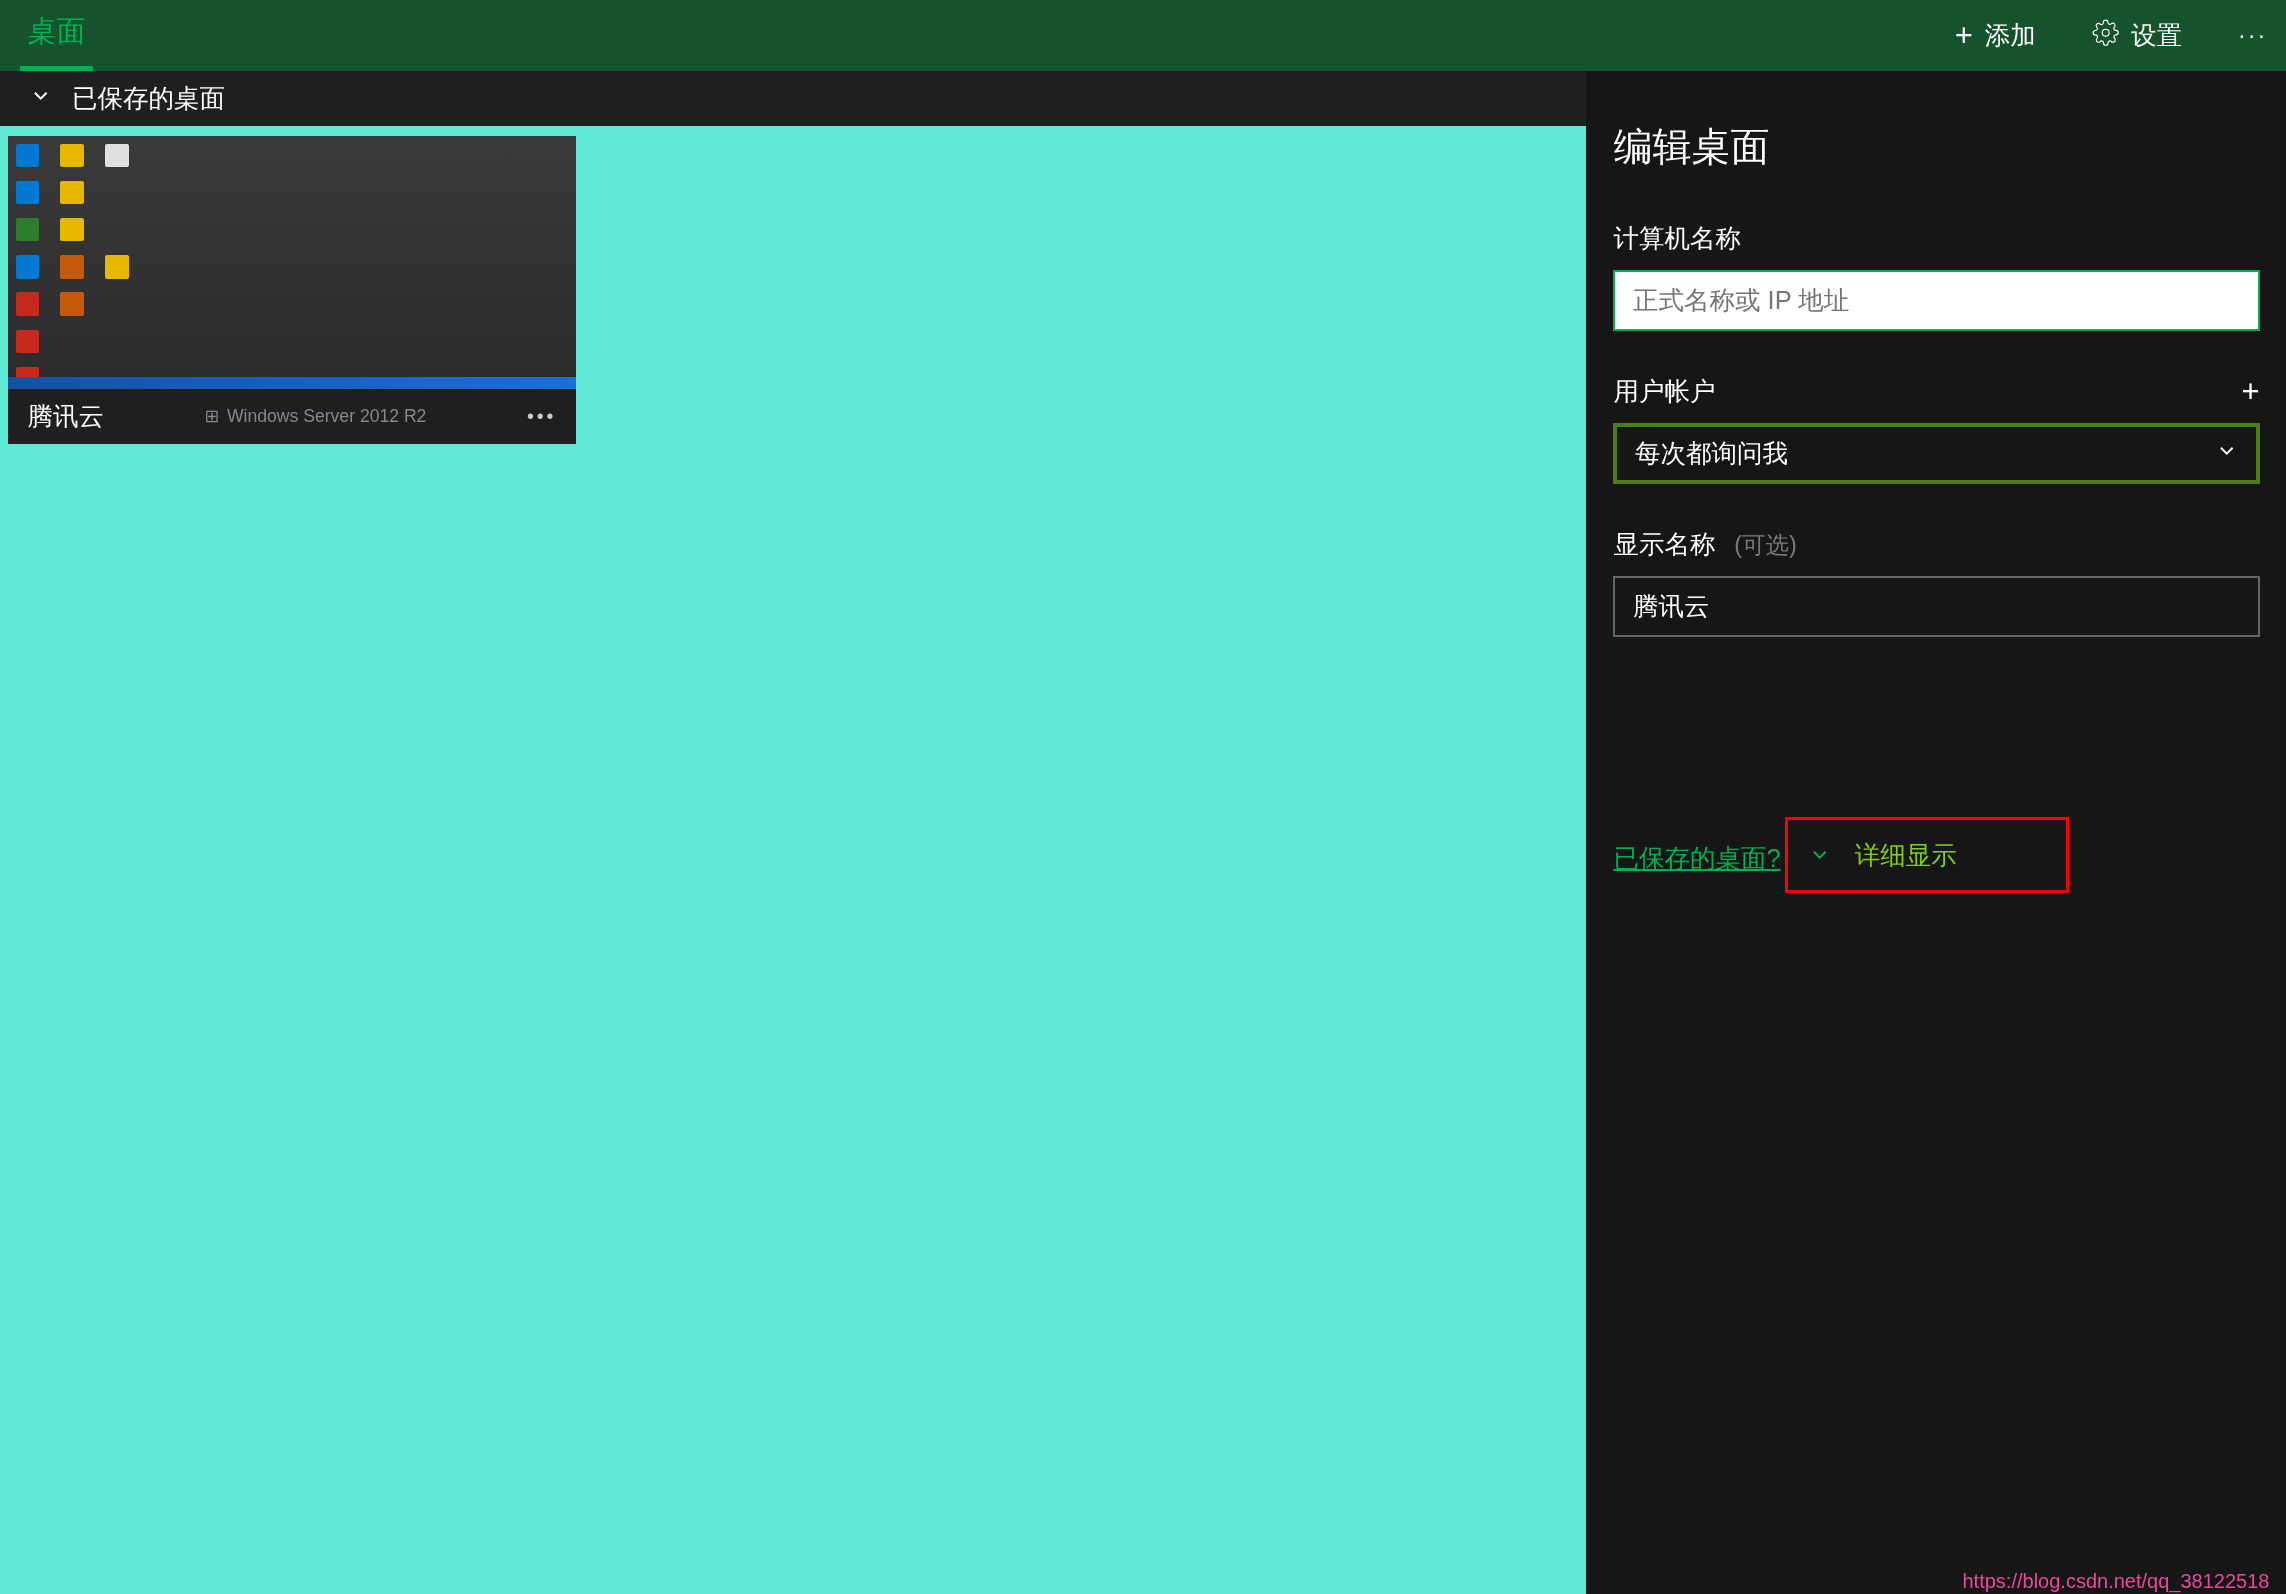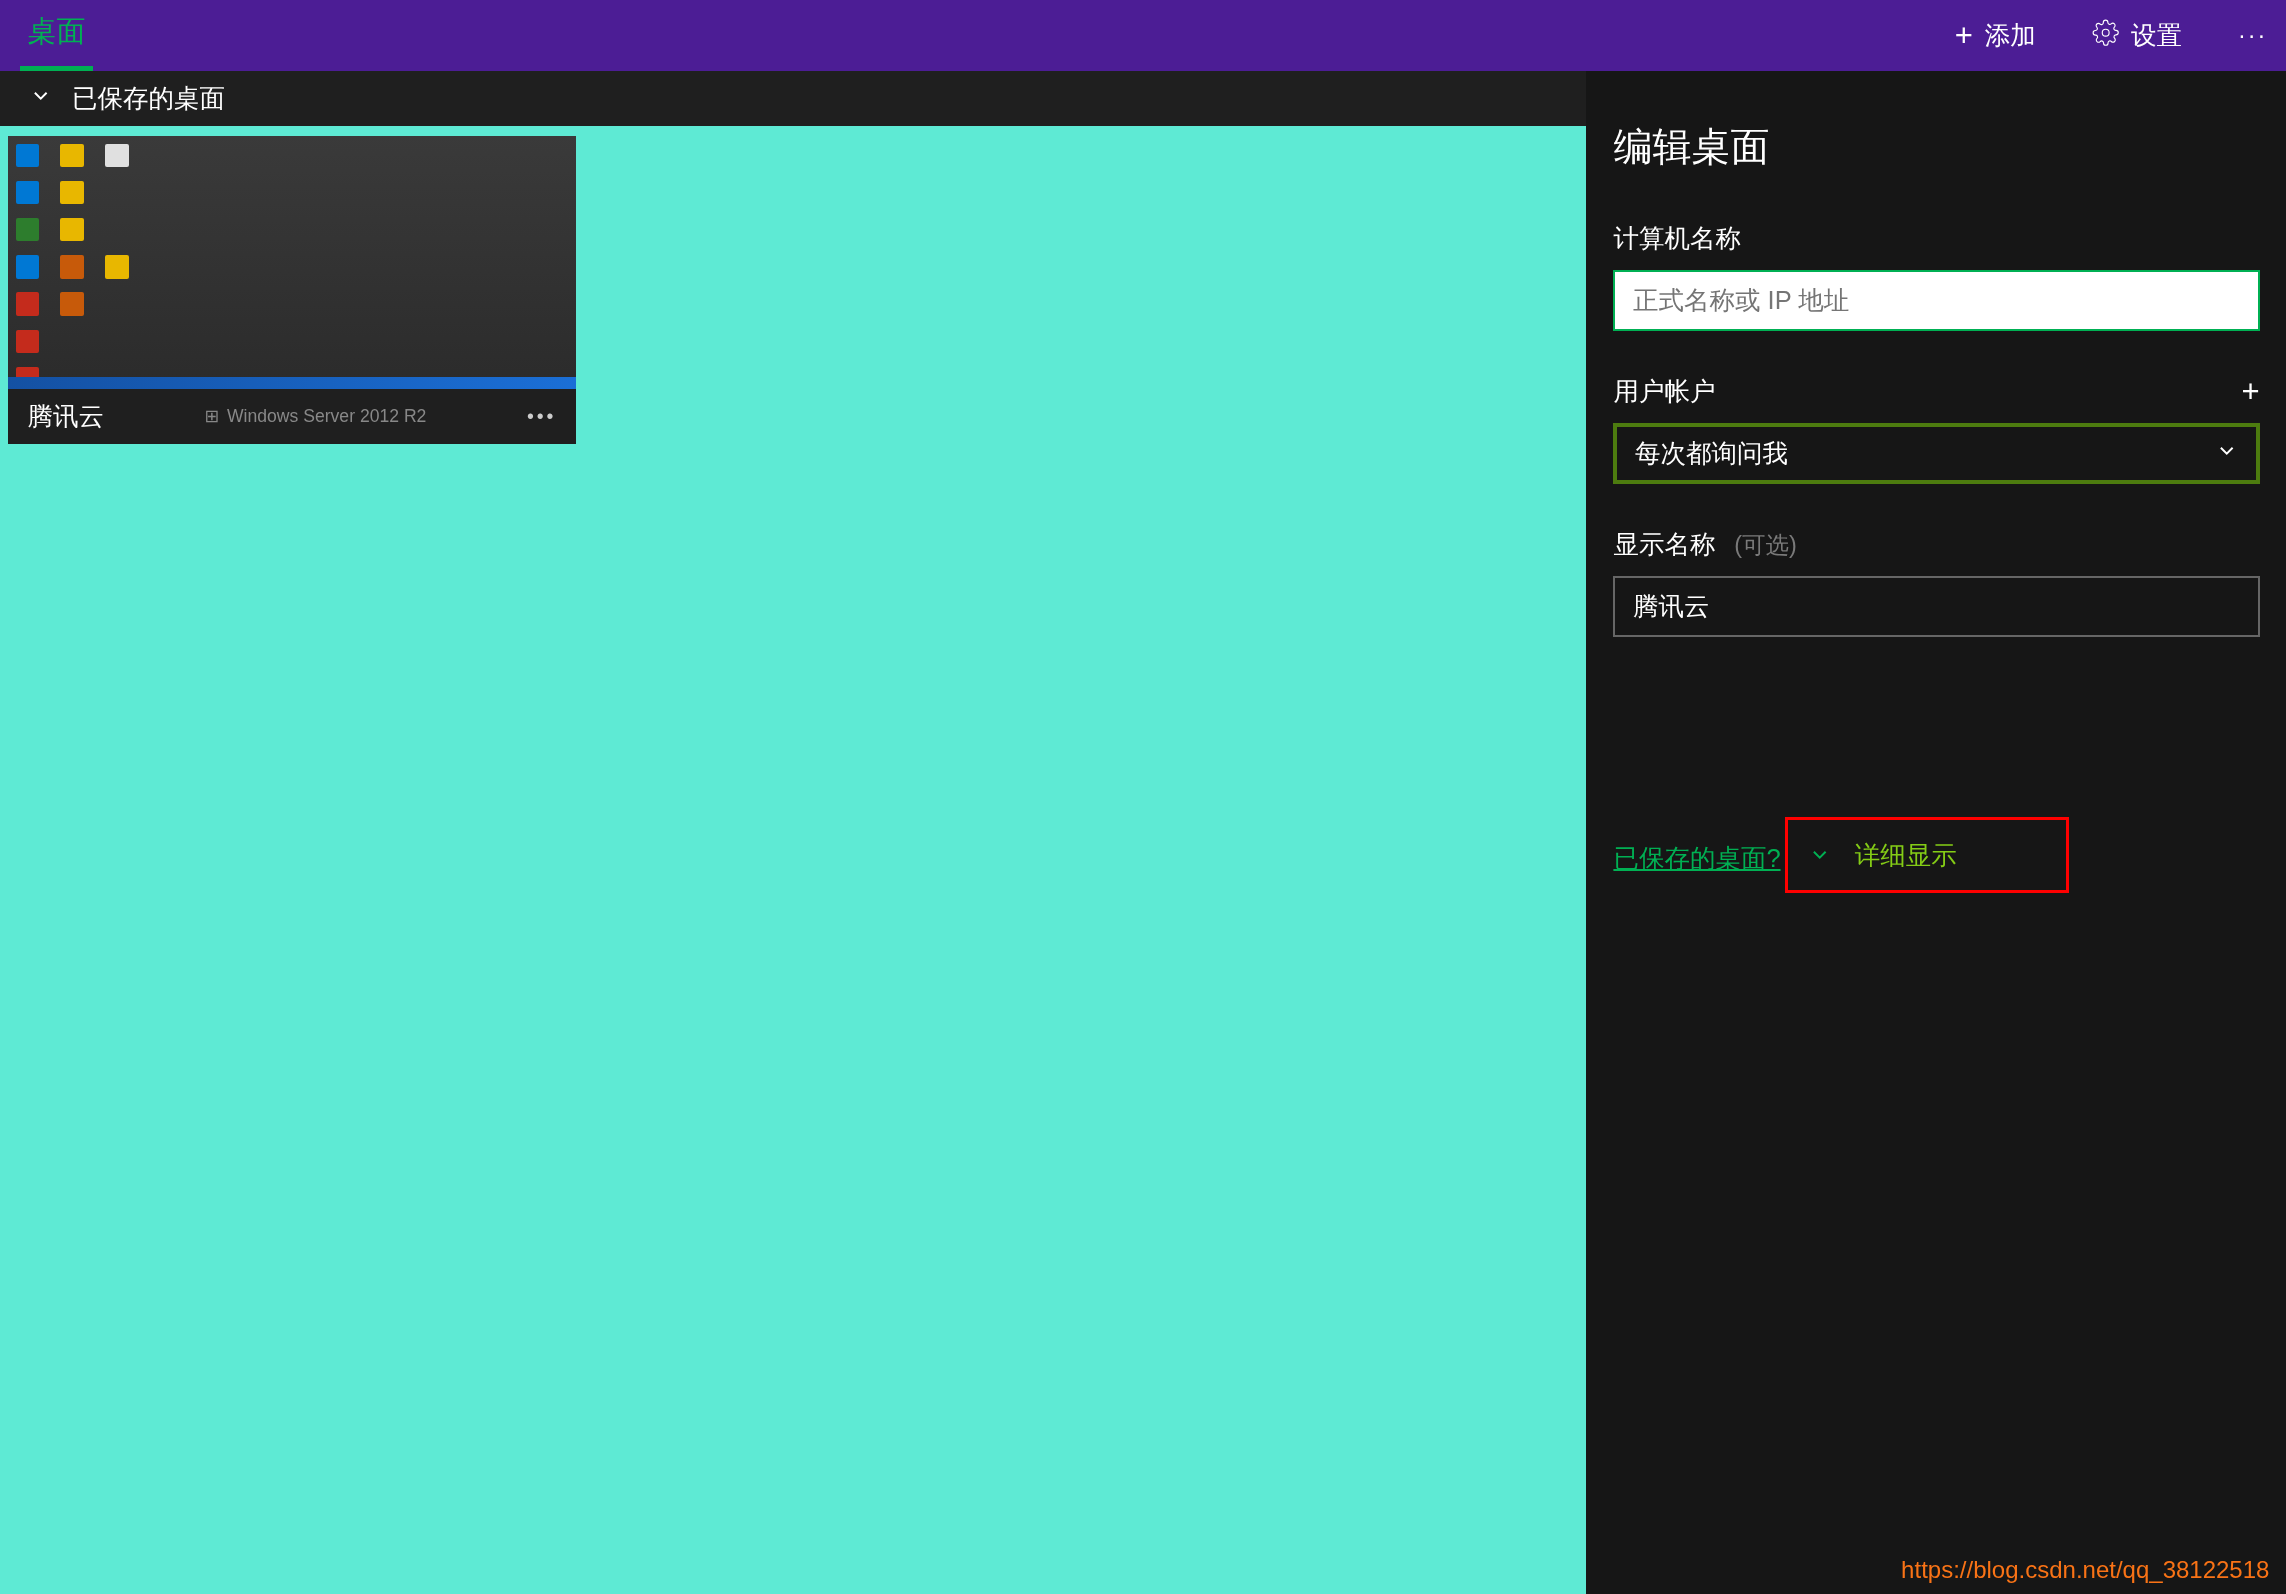--- a/index.html
+++ b/index.html
@@ -14,21 +14,21 @@
       background: #000;
       color: #fff;
       overflow: hidden;
       position: relative;
       transform-origin: top left;
     }
     
     
     .header {
       height: 71px;
-      background: #4c1d95;
+      background: #14532d;
       display: flex;
       align-items: center;
       justify-content: space-between;
       padding: 0 19.6px;
     }
     .tab-area {
       display: flex;
       align-items: flex-end;
       height: 100%;
     }
@@ -266,24 +266,24 @@
     .details-toggle svg {
       stroke: #00b053;
       width: 23.5px;
       height: 23.5px;
       fill: none;
       stroke-width: 2;
     }
     
     .watermark {
       position: absolute;
-      bottom: 11px;
+      bottom: 2px;
       right: 17.6px;
-      color: #f97316;
-      font-size: 24px;
+      color: #ec4899;
+      font-size: 20px;
     }
   </style>
 </head>
 <body>
 
 <div class="header">
   <div class="tab-area">
     <div class="tab">
       <span>桌面</span>
       <div class="tab-underline"></div>

